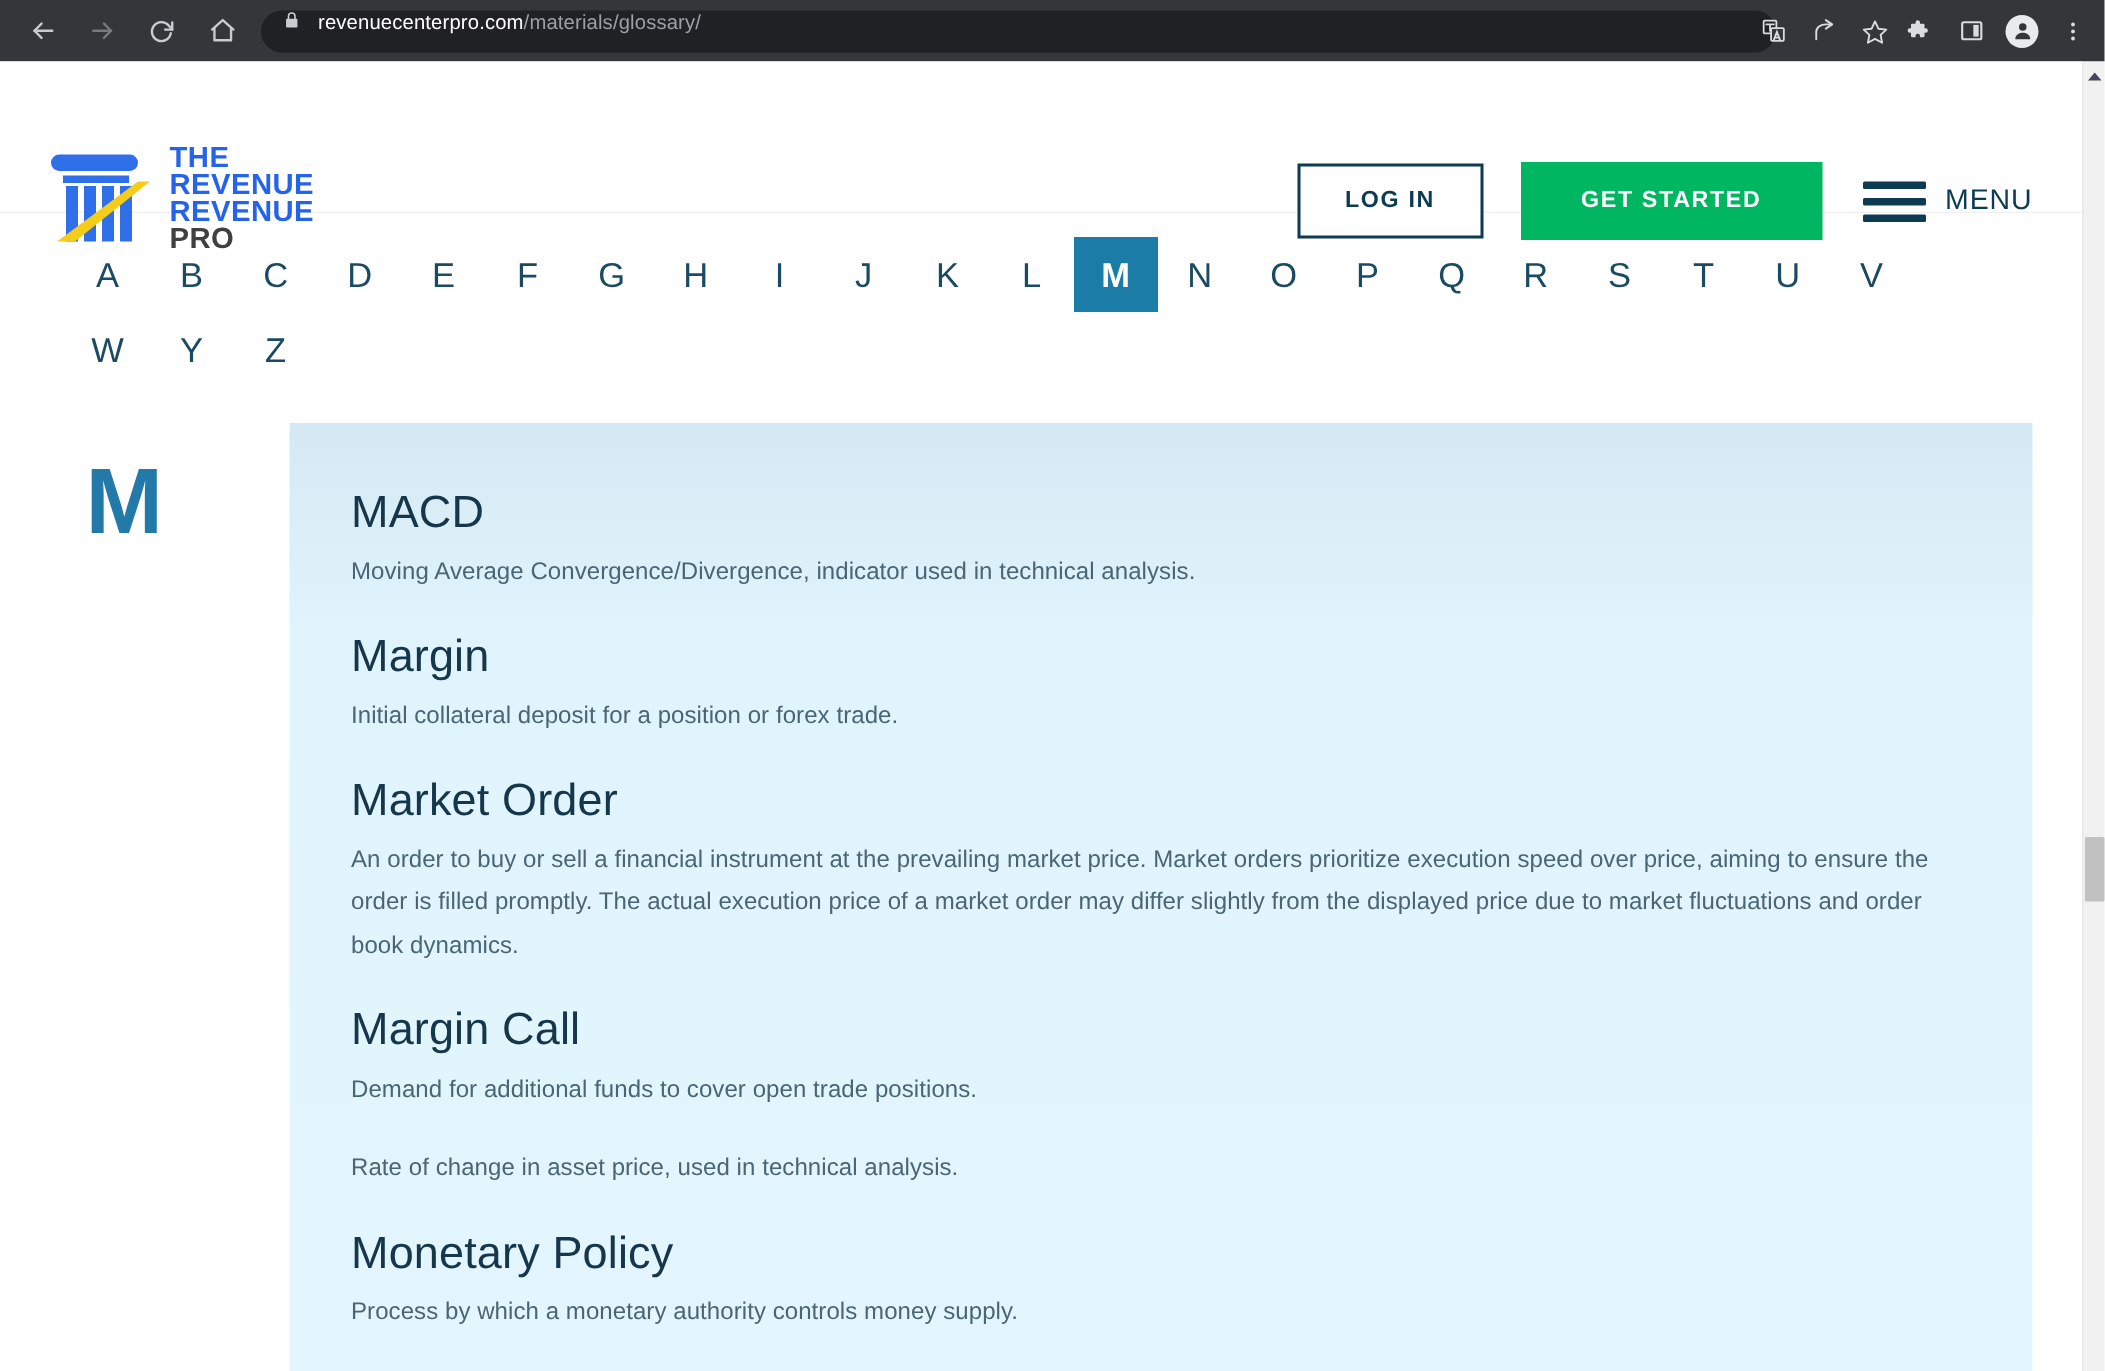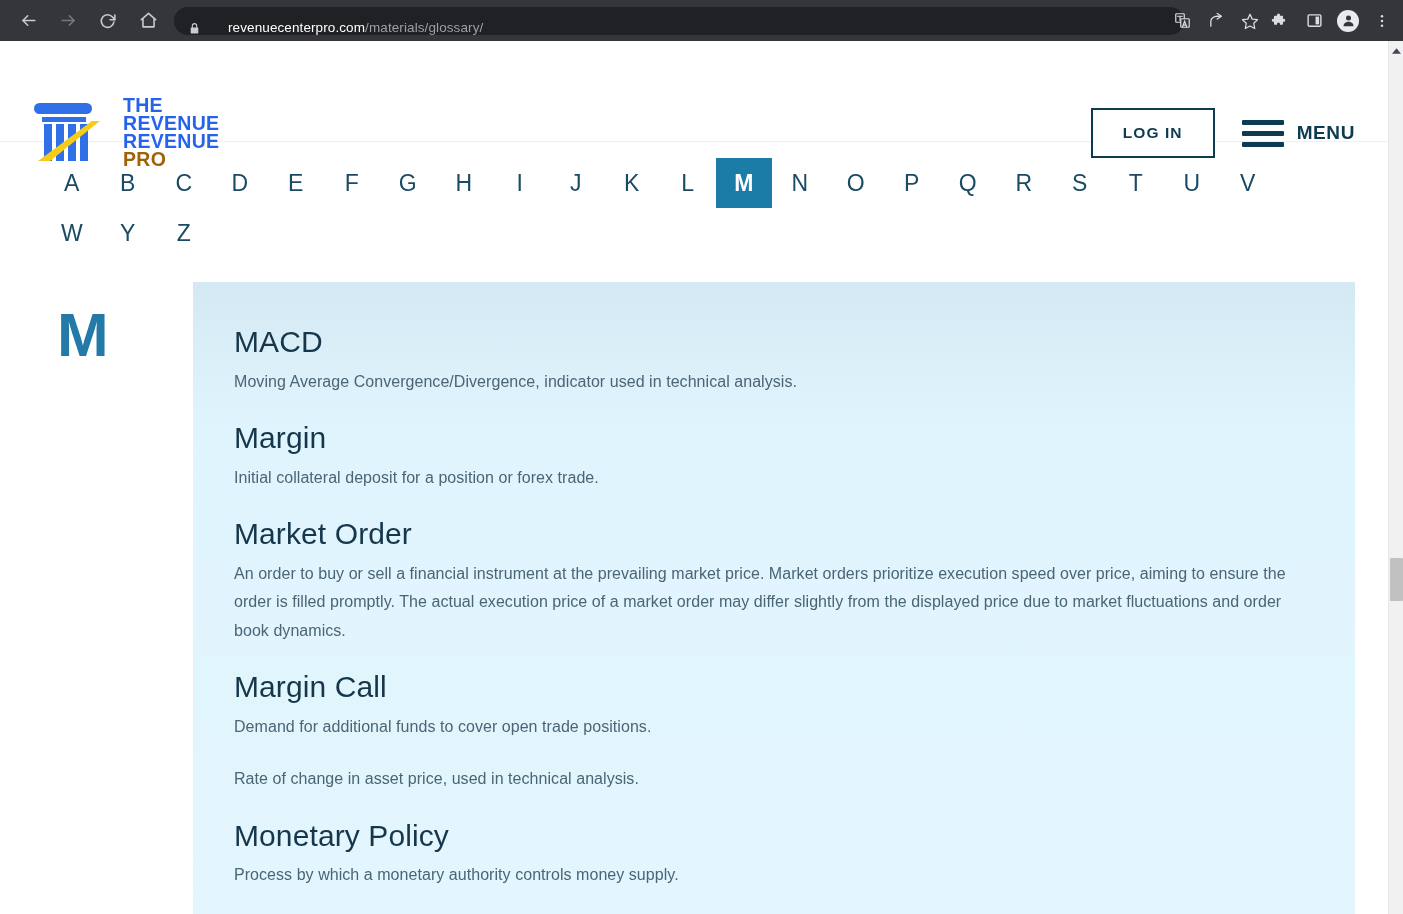--- a/index.html
+++ b/index.html
@@ -27,23 +27,22 @@
   .nav-btn.disabled { color: #78797d; }
   .nav-btn svg { display: block; }
 
   .omnibox {
     margin-left: 6px;
     height: 28px;
     flex: 0 0 auto;
     width: 1010px;
     background: #202124;
     border-radius: 14px;
-    display: flex; align-items: flex-end;
+    display: flex; align-items: flex-start;
     padding: 0 14px;
-    gap: 16px;
   }
   .lock-icon { color: #c8cbd0; margin-right: 11px; display: flex; }
   .url-text {
     font-size: 13.5px;
     color: #ffffff;
     white-space: nowrap;
     letter-spacing: 0.1px;
   }
   .url-path { color: #9aa0a6; }
 
@@ -81,28 +80,28 @@
     height: 100px;
     background: #ffffff;
     display: flex; align-items: center;
   }
   .logo {
     position: absolute; left: 30px; top: 55px;
     display: flex; align-items: center;
   }
   .logo-mark { width: 74px; height: 70px; position: relative; }
   .logo-text {
-    margin-left: 19px;
+    margin-left: 9px;
     line-height: 0.93;
     font-weight: bold;
     font-size: 19.5px;
     letter-spacing: 0.3px;
   }
   .logo-l1, .logo-l2, .logo-l3 { color: #2563eb; display: block; }
-  .logo-l4 { color: #a16207; display: block; }
+  .logo-l4 { color: #404040; display: block; }
 
   .header-actions {
     position: absolute; right: 33px; top: 67px;
     display: flex; align-items: center;
   }
   .btn-login {
     width: 124px; height: 50px;
     border: 2px solid #0d3b52;
     background: #ffffff;
     color: #0d3b52;
@@ -128,21 +127,21 @@
   }
   .hamburger { width: 42px; }
   .hamburger span {
     display: block; height: 5px; background: #0d3b52;
     margin-bottom: 6px; border-radius: 1px;
   }
   .hamburger span:last-child { margin-bottom: 0; }
   .menu-label {
     margin-left: 13px;
     color: #0d3b52;
-    font-size: 19px; font-weight: bold;
+    font-size: 19px; font-weight: normal;
     letter-spacing: 0.6px;
   }
 
   .header-divider {
     height: 1px; background: #eef0f2; width: 100%;
   }
 
   
   .alpha-nav {
     background: #ffffff;
@@ -336,20 +335,21 @@
       <div class="logo-text">
         <span class="logo-l1">THE</span>
         <span class="logo-l2">REVENUE</span>
         <span class="logo-l3">REVENUE</span>
         <span class="logo-l4">PRO</span>
       </div>
     </div>
 
     <div class="header-actions">
       <div class="btn-login">LOG IN</div>
+      <div class="btn-started">GET STARTED</div>
       <div class="menu-toggle">
         <div class="hamburger">
           <span></span>
             <span></span>
             <span></span>
         </div>
         <div class="menu-label">MENU</div>
       </div>
     </div>
   </div>

